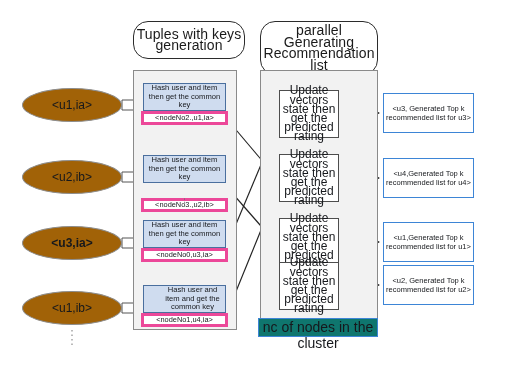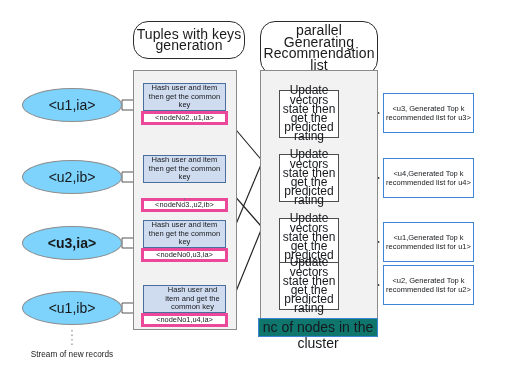--- a/index.html
+++ b/index.html
@@ -79,23 +79,23 @@
     display:flex;align-items:flex-start;justify-content:center;
     text-align:center;
     font-size:14px;
     color:#16181c;
   }
 
   
   .ellipse{
     border:1.2px solid #8d8d8d;
     border-radius:50%;
-    background:#7dd3fc;
-    display:flex;align-items:center;justify-content:center;
-    font-size:14px;
+    background:#a16207;
+    display:flex;align-items:center;justify-content:center;
+    font-size:12px;
     color:#16181c;
   }
 
   .caption{
     font-size:8.2px;
     color:#1a1a1a;
     text-align:center;
     white-space:nowrap;
   }
 
@@ -229,17 +229,14 @@
   <div class="abs resbox" style="left:383px;top:158px;width:91px;height:40px;">
     <span>&lt;u4,Generated Top k recommended list for u4&gt;</span>
   </div>
   <div class="abs resbox" style="left:383px;top:222px;width:91px;height:40px;">
     <span>&lt;u1,Generated Top k recommended list for u1&gt;</span>
   </div>
   <div class="abs resbox" style="left:383px;top:265px;width:91px;height:40px;">
     <span>&lt;u2, Generated Top k recommended list for u2&gt;</span>
   </div>
 
-  <div class="abs caption" style="left:12px;top:350px;width:120px;">
-    <span>Stream of new records</span>
-  </div>
 
 </div>
 
 </body></html>

